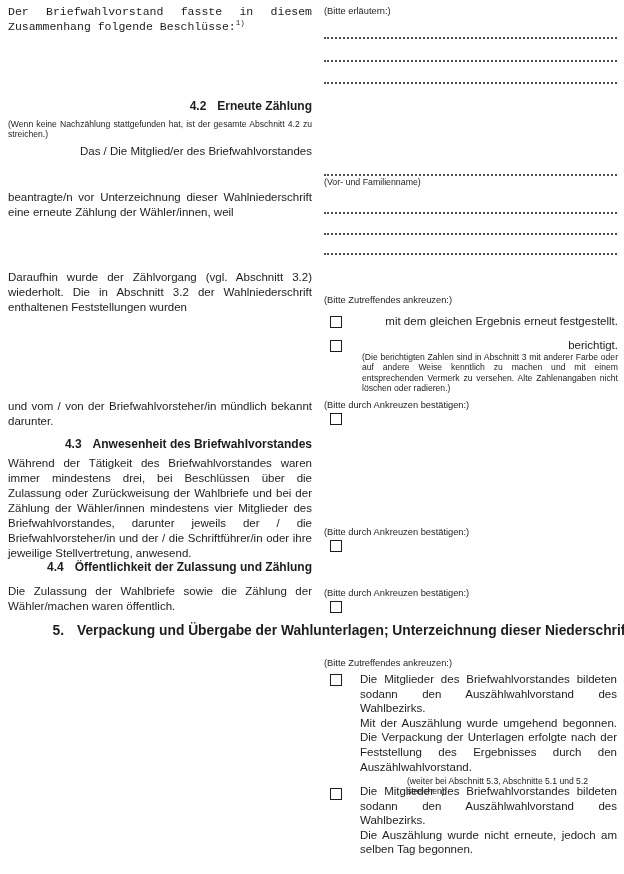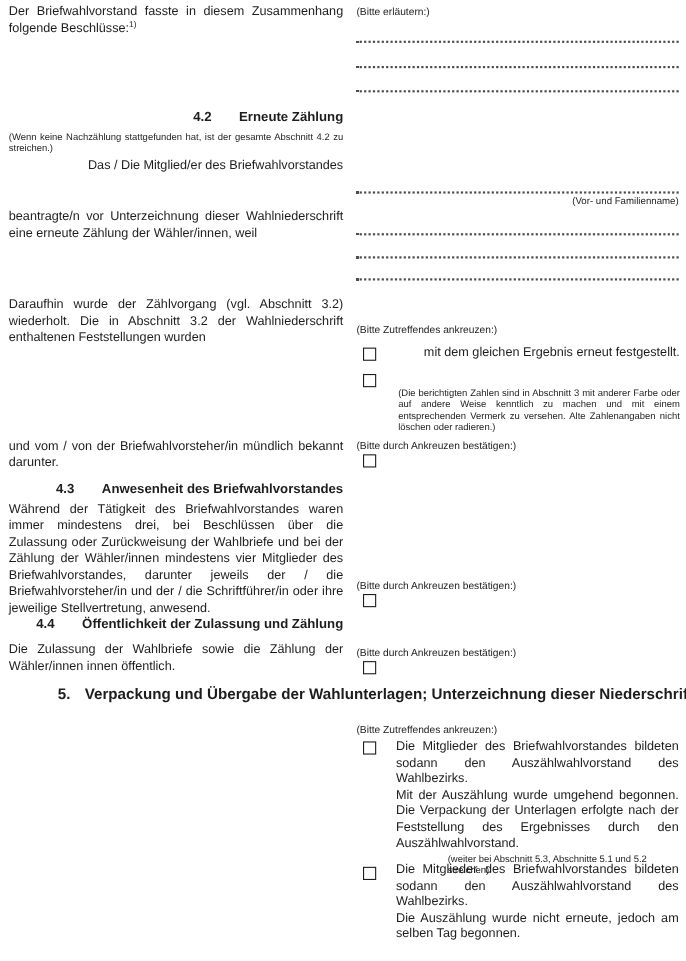--- a/index.html
+++ b/index.html
@@ -10,41 +10,41 @@
     background: #ffffff;
     color: #1d1d1d;
     font-family: "Liberation Sans", sans-serif;
     overflow: hidden;
   }
   .abs { position: absolute; text-align: right; }
   .body-txt { font-size: 11.5px; line-height: 15px; text-align: justify; }
   .body-left { font-size: 11.5px; line-height: 15px; }
   .hint { font-size: 9.3px; line-height: 11px; }
   .fine { font-size: 8.6px; line-height: 10.3px; text-align: justify; }
-  .fine-center { font-size: 8.8px; line-height: 10.3px; text-align: right; }
+  .fine-center { font-size: 8.8px; line-height: 10.3px; text-align: left; }
   .h-sub { font-weight: bold; font-size: 12px; line-height: 14px; }
-  .h-sub .num { display: inline-block; margin-right: 25px; }
+  .h-sub .num { display: inline-block; margin-right: 11px; }
   .h-main { font-weight: bold; font-size: 13.8px; line-height: 16px; }
   .h-main .num { display: inline-block; margin-right: 13px; }
   .dotline { border-bottom: 2px dotted #4d4d4d; height: 10px; }
   .checkbox {
     width: 10px; height: 10px;
     border: 1.6px solid #1d1d1d;
     background: #ffffff;
   }
   sup { font-size: 7.5px; line-height: 0; }
   .opt-note { margin-top: 2px; margin-left: 47px; }
   .opt-block div.seg { text-align: justify; }
 </style>
 </head>
 <body>
 
 <div class="page">
 
-  <div class="abs body-txt" style="left:8px; top:4px; width:304px;"><span>Der Briefwahlvorstand fasste in diesem Zusammenhang folgende Beschlüsse:</span><sup>1)</sup></div>
+  <div class="abs body-txt" style="left:8px; top:4px; width:304px;font-family:Liberation Mono, monospace;"><span>Der Briefwahlvorstand fasste in diesem Zusammenhang folgende Beschlüsse:</span><sup>1)</sup></div>
 
   <div class="abs h-sub" style="left:8px; top:99px; width:304px;">
     <span class="num">4.2</span><span>Erneute Zählung</span>
   </div>
 
   <div class="abs fine" style="left:8px; top:119px; width:304px;">(Wenn keine Nachzählung stattgefunden hat, ist der gesamte Abschnitt 4.2 zu streichen.)</div>
 
   <div class="abs body-txt" style="left:8px; top:190px; width:304px;">beantragte/n vor Unterzeichnung dieser Wahlniederschrift eine erneute Zählung der Wähler/innen, weil</div>
 
   <div class="abs body-left" style="left:8px; top:144px; width:304px;">Das / Die Mitglied/er des Briefwahlvorstandes</div>
@@ -56,21 +56,21 @@
   <div class="abs h-sub" style="left:8px; top:437px; width:304px;">
     <span class="num">4.3</span><span>Anwesenheit des Briefwahlvorstandes</span>
   </div>
 
   <div class="abs body-txt" style="left:8px; top:456px; width:304px;">Während der Tätigkeit des Briefwahlvorstandes waren immer mindestens drei, bei Beschlüssen über die Zulassung oder Zurückweisung der Wahlbriefe und bei der Zählung der Wähler/innen mindestens vier Mitglieder des Briefwahlvorstandes, darunter jeweils der / die Briefwahlvorsteher/in und der / die Schriftführer/in oder ihre jeweilige Stellvertretung, anwesend.</div>
 
   <div class="abs h-sub" style="left:8px; top:560px; width:304px;">
     <span class="num">4.4</span><span>Öffentlichkeit der Zulassung und Zählung</span>
   </div>
 
-  <div class="abs body-txt" style="left:8px; top:584px; width:304px;">Die Zulassung der Wahlbriefe sowie die Zählung der Wähler/innen innen öffentlich.</div>
+  <div class="abs body-txt" style="left:8px; top:584px; width:304px;">Die Zulassung der Wahlbriefe sowie die Zählung der Wähler/machen waren öffentlich.</div>
 
   <div class="abs h-main" style="left:0; top:623px; width:610px;margin-left:20px;">
     <span class="num">5.</span><span>Verpackung und Übergabe der Wahlunterlagen; Unterzeichnung dieser Niederschrift</span>
   </div>
 
   <div class="abs hint" style="left:324px; top:6px;">(Bitte erläutern:)</div>
 
   <div class="abs dotline" style="left:324px; top:27px; width:293px;"></div>
   <div class="abs dotline" style="left:324px; top:50px; width:293px;"></div>
   <div class="abs dotline" style="left:324px; top:72px; width:293px;"></div>
@@ -81,20 +81,21 @@
   <div class="abs dotline" style="left:324px; top:202px; width:293px;"></div>
   <div class="abs dotline" style="left:324px; top:223px; width:293px;"></div>
   <div class="abs dotline" style="left:324px; top:243px; width:293px;"></div>
 
   <div class="abs hint" style="left:324px; top:295px;">(Bitte Zutreffendes ankreuzen:)</div>
 
   <div class="abs checkbox" style="left:330px; top:316px;"></div>
   <div class="abs body-left" style="left:362px; top:314px; width:256px;">mit dem gleichen Ergebnis erneut festgestellt.</div>
 
   <div class="abs checkbox" style="left:330px; top:340px;"></div>
+  <div class="abs body-left" style="left:362px; top:338px; width:256px;">berichtigt.</div>
   <div class="abs fine" style="left:362px; top:352px; width:256px;">(Die berichtigten Zahlen sind in Abschnitt 3 mit anderer Farbe oder auf andere Weise kenntlich zu machen und mit einem entsprechenden Vermerk zu versehen. Alte Zahlenangaben nicht löschen oder radieren.)</div>
 
   <div class="abs hint" style="left:324px; top:400px;">(Bitte durch Ankreuzen bestätigen:)</div>
   <div class="abs checkbox" style="left:330px; top:413px;"></div>
 
   <div class="abs hint" style="left:324px; top:527px;">(Bitte durch Ankreuzen bestätigen:)</div>
   <div class="abs checkbox" style="left:330px; top:540px;"></div>
 
   <div class="abs hint" style="left:324px; top:588px;">(Bitte durch Ankreuzen bestätigen:)</div>
   <div class="abs checkbox" style="left:330px; top:601px;"></div>

